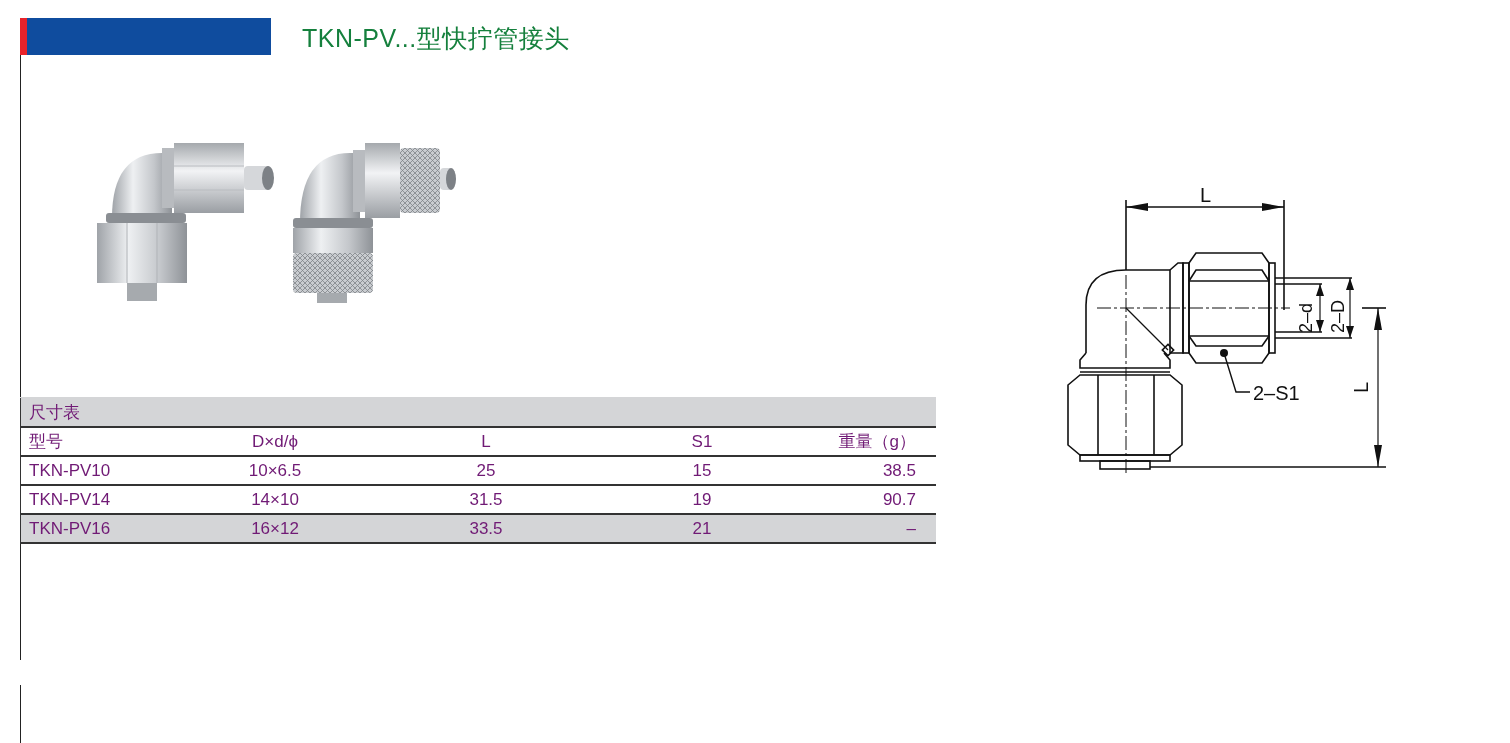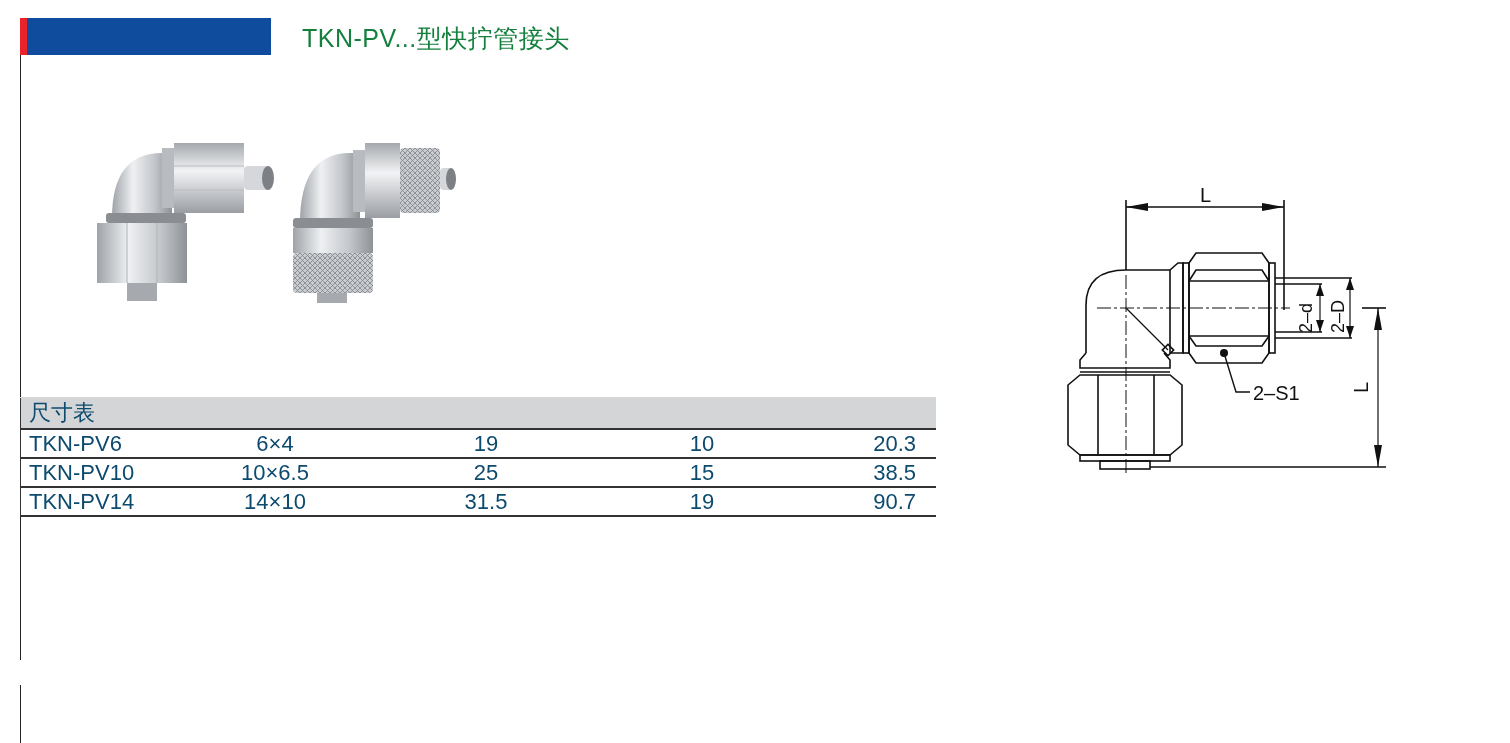--- a/index.html
+++ b/index.html
@@ -9,21 +9,21 @@
     .vline-bottom { position:absolute; left:20px; top:685px; width:1px; height:58px; background:#222; }
     .banner { position:absolute; left:20px; top:18px; width:251px; height:37px; background:#0f4c9e; }
     .banner-red { position:absolute; left:0; top:0; width:7px; height:37px; background:#e8232a; }
     .title { position:absolute; left:302px; top:20px; font-size:25px; letter-spacing:0.5px; color:#15803d; line-height:36px; }
 
     .photo { position:absolute; top:138px; }
     .photo1 { left:92px; }
     .photo2 { left:285px; }
 
     table.spec { position:absolute; left:20px; top:398px; width:916px; border-collapse:collapse;
-                 font-size:22px; color:#0c4a6e; }
+                 font-size:17px; color:#701a75; }
     table.spec td { height:27px; padding:0 8px; border-bottom:2px solid #333; white-space:nowrap; }
     table.spec tr.caption td { background:#d4d5d7; border-bottom:2px solid #333; height:28px; }
     table.spec tr.head td { background:#fff; }
     table.spec tr.g td { background:#d4d5d7; }
     table.spec tr.w td { background:#ffffff; }
     table.spec td.c1 { width:150px; text-align:left; border-left:1px solid #333; }
     table.spec td.c2 { width:160px; text-align:center; }
     table.spec td.c3 { width:230px; text-align:center; }
     table.spec td.c4 { width:170px; text-align:center; }
     table.spec td.c5 { text-align:right; padding-right:20px; }
@@ -89,40 +89,47 @@
   <ellipse cx="166" cy="41" rx="5" ry="11" fill="#7d8186"></ellipse>
 </svg>
 
 <div class="top-rule"></div>
 
 <table class="spec">
   <tbody>
       <tr class="caption">
     <td colspan="5">尺寸表</td>
   </tr>
-  <tr class="w">
-    <td class="c1">TKN-PV6</td>
-    <td class="c2">6×4</td>
-    <td class="c3">19</td>
-    <td class="c4">10</td>
-    <td class="c5">20.3</td>
+  <tr class="head">
+    <td class="c1">型号</td>
+    <td class="c2">D×d/ϕ</td>
+    <td class="c3">L</td>
+    <td class="c4">S1</td>
+    <td class="c5">重量（g）</td>
   </tr>
   <tr class="w">
     <td class="c1">TKN-PV10</td>
     <td class="c2">10×6.5</td>
     <td class="c3">25</td>
     <td class="c4">15</td>
     <td class="c5">38.5</td>
   </tr>
   <tr class="w">
     <td class="c1">TKN-PV14</td>
     <td class="c2">14×10</td>
     <td class="c3">31.5</td>
     <td class="c4">19</td>
     <td class="c5">90.7</td>
+  </tr>
+  <tr class="g">
+    <td class="c1">TKN-PV16</td>
+    <td class="c2">16×12</td>
+    <td class="c3">33.5</td>
+    <td class="c4">21</td>
+    <td class="c5">–</td>
   </tr>
 </tbody>
   </table>
 
 <svg class="diagram" width="350" height="310" viewBox="0 0 350 310" fill="none" stroke="#111" stroke-width="1.6">
 
   <line x1="76" y1="30" x2="76" y2="100"></line>
   <line x1="234" y1="30" x2="234" y2="140"></line>
   <line x1="76" y1="37" x2="234" y2="37"></line>
   <polygon points="76,37 98,33 98,41" fill="#111" stroke="none"></polygon>

